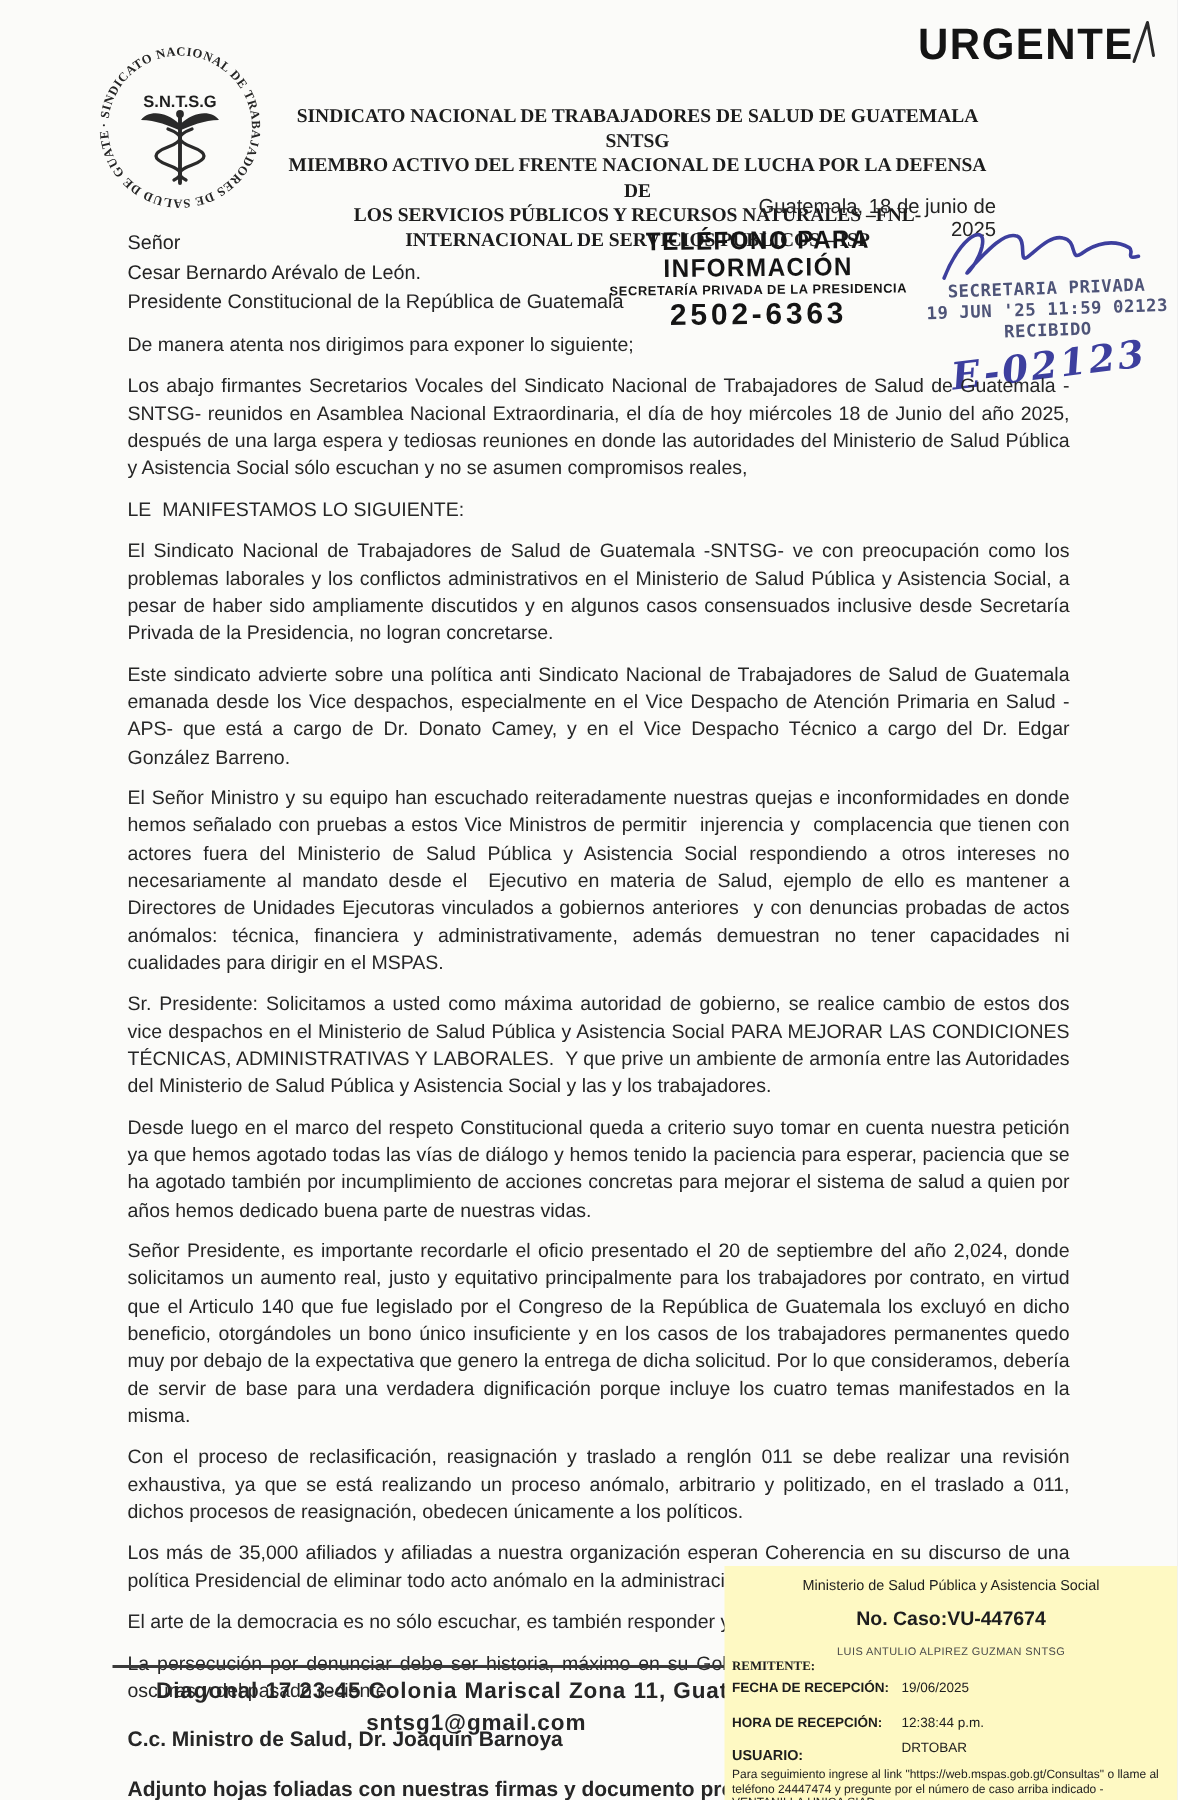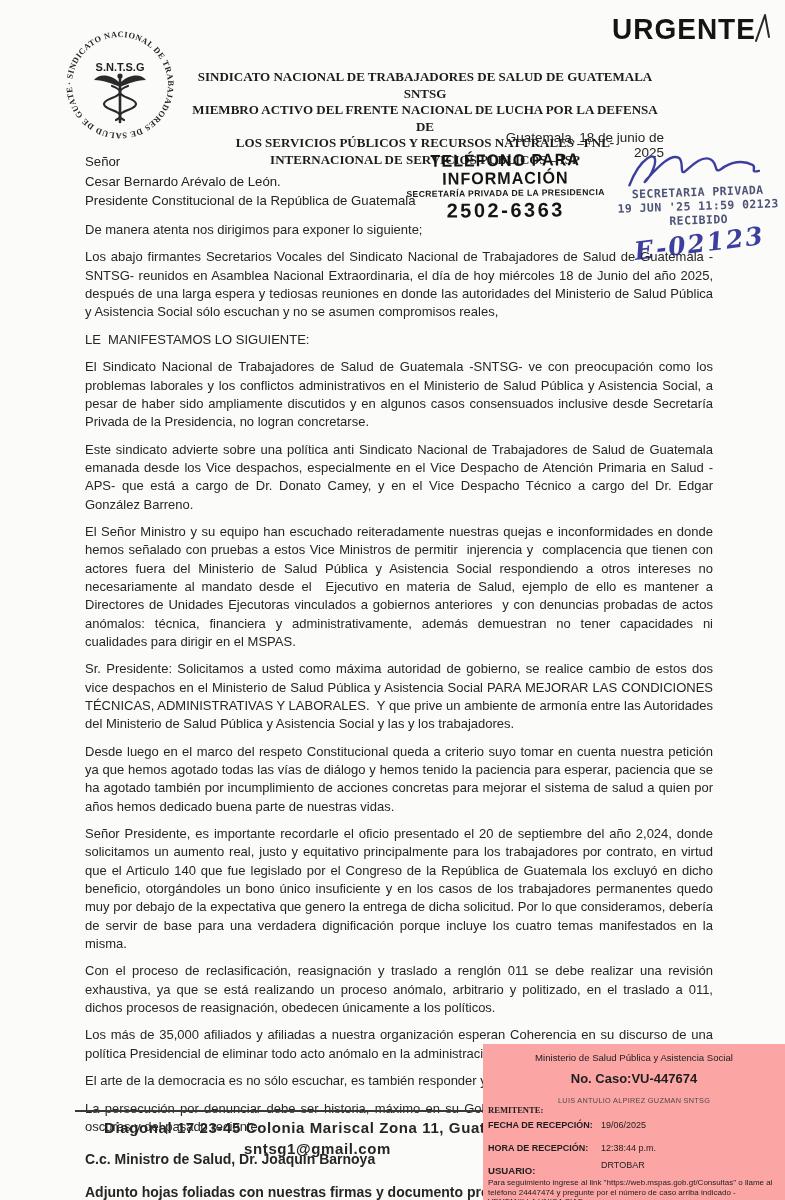--- a/index.html
+++ b/index.html
@@ -59,21 +59,21 @@
   
   .footer-rule{position:absolute; top:1110px; left:75px; width:414px; height:2px; background:#3a3a3a;}
   .footer{
     position:absolute; top:1117px; left:95px; width:445px; text-align:center;
     font-weight:bold; font-size:15px; line-height:21px; letter-spacing:.6px; color:#262626;
     white-space:nowrap;
   }
   
   .mspas{
     position:absolute; top:1044px; left:483px; width:302px; height:156px;
-    background:#fca5a5; color:#1d1d1d;
+    background:#fef9c3; color:#1d1d1d;
   }
   .m-title{position:absolute; top:8px; left:0; width:100%; text-align:center; font-size:9.6px;}
   .m-case{position:absolute; top:27px; left:0; width:100%; text-align:center; font-size:13px; font-weight:bold;}
   .m-remit-val{position:absolute; top:52px; left:75px; font-size:7.3px; font-weight:normal; color:#4a4a4a; letter-spacing:.3px;}
   .m-label{font-size:8.6px; font-weight:bold;font-family:Liberation Serif, serif;}
   .m-remit-label{position:absolute; top:61px; left:5px;}
   .m-row-label{position:absolute; left:5px; font-size:9px; font-weight:bold;}
   .m-row-val{position:absolute; left:118px; font-size:9px;}
   .m-usuario{position:absolute; top:121px; left:5px; font-size:9.6px; font-weight:bold;}
   .m-note{

